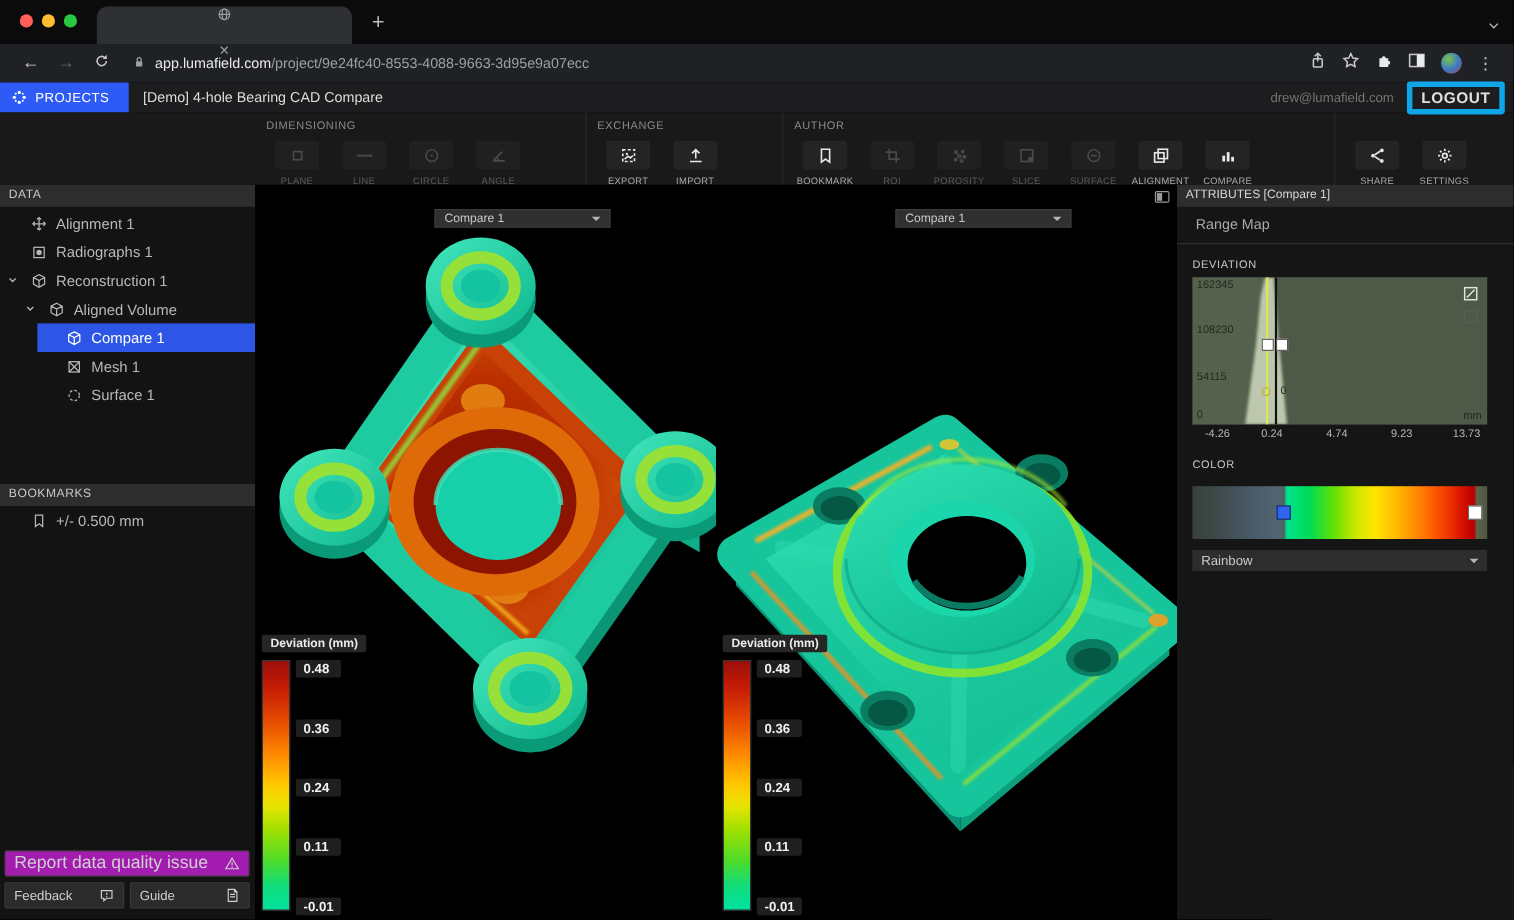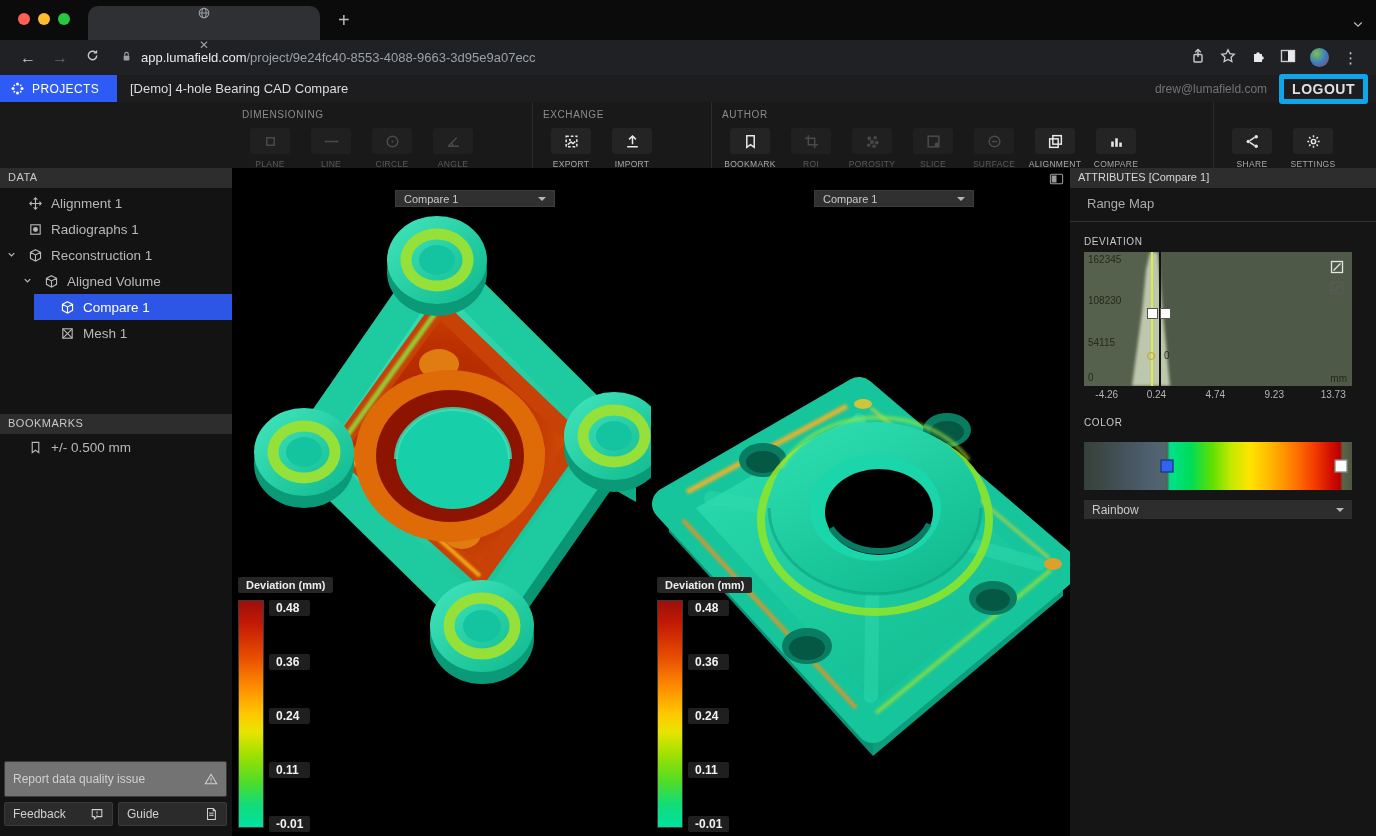--- a/index.html
+++ b/index.html
@@ -71,23 +71,23 @@
   .ti { height:26px; display:flex; align-items:center; gap:8px; color:#b8b8b8; font-size:13.5px; }
   .ti svg { width:15px; height:15px; stroke:currentColor; fill:none; stroke-width:1.2; flex:none; }
   .ti svg .f { fill:currentColor; stroke:none; }
   .d1 { padding-left:28px; }
   .row-chev1 { padding-left:6px; } .row-chev1 .chev-sp { width:14px; }
   .row-chev2 { padding-left:22px; } .row-chev2 .chev-sp { width:14px; }
   .chev-sp svg { width:11px; height:11px; stroke:#b8b8b8; stroke-width:1.8; }
   .d3 { padding-left:60px; }
   .ti.selected { margin-left:34px; padding-left:26px; background:#2d55e6; color:#fff; }
   .bm-header { margin-top:68px; }
-  .report-btn { position:absolute; left:4px; right:5px; bottom:39px; height:36px; background:#737373;
+  .report-btn { position:absolute; left:4px; right:5px; bottom:39px; height:24px; background:#a21caf;
                 border:1px solid #3a3a3a; border-radius:2px; display:flex; align-items:center; padding:0 8px;
-                color:#d0d0d0; font-size:12px; }
+                color:#d0d0d0; font-size:16px; }
   .report-btn svg, .mini-btn svg { width:14px; height:14px; stroke:#d0d0d0; fill:none; stroke-width:1.2; margin-left:auto; }
   .mini-btn svg .f, .report-btn svg .f { fill:#d0d0d0; stroke:none; }
   .bottom-row { position:absolute; left:4px; right:5px; bottom:10px; display:flex; gap:5px; }
   .mini-btn { flex:1; height:24px; background:#2b2b2b; border:1px solid #3a3a3a; border-radius:2px;
               display:flex; align-items:center; padding:0 8px; color:#d0d0d0; font-size:12px;gap:24px; }
 
   
   .viewport { flex:1; position:relative; background:#000; display:flex; }
   .pane { position:relative; width:50%; height:100%; overflow:hidden; }
   .model { position:absolute; inset:0; width:100%; height:100%; }
@@ -447,20 +447,26 @@
               <path d="M8,1.8 L13.4,4.6 V11 L8,14 L2.6,11 V4.6 Z M2.6,4.6 L8,7.4 L13.4,4.6 M8,7.4 V14"></path>
             </svg>
           <span>Compare 1</span>
         </div>
         <div class="ti d3">
           <svg viewBox="0 0 16 16">
               <rect x="3" y="3" width="10" height="10"></rect>
               <path d="M3,3 L13,13 M13,3 L3,13"></path>
             </svg>
           <span>Mesh 1</span>
+        </div>
+        <div class="ti d3">
+          <svg viewBox="0 0 16 16">
+              <circle cx="8" cy="8" r="5" stroke-dasharray="2.6 2"></circle>
+            </svg>
+          <span>Surface 1</span>
         </div>
       </div>
       <div class="section-header bm-header">BOOKMARKS</div>
       <div class="ti d1">
         <svg viewBox="0 0 16 16">
             <path d="M4.5,2.5 h7 v11 l-3.5,-2.6 -3.5,2.6 z"></path>
           </svg>
         <span>+/- 0.500 mm</span>
       </div>
 

